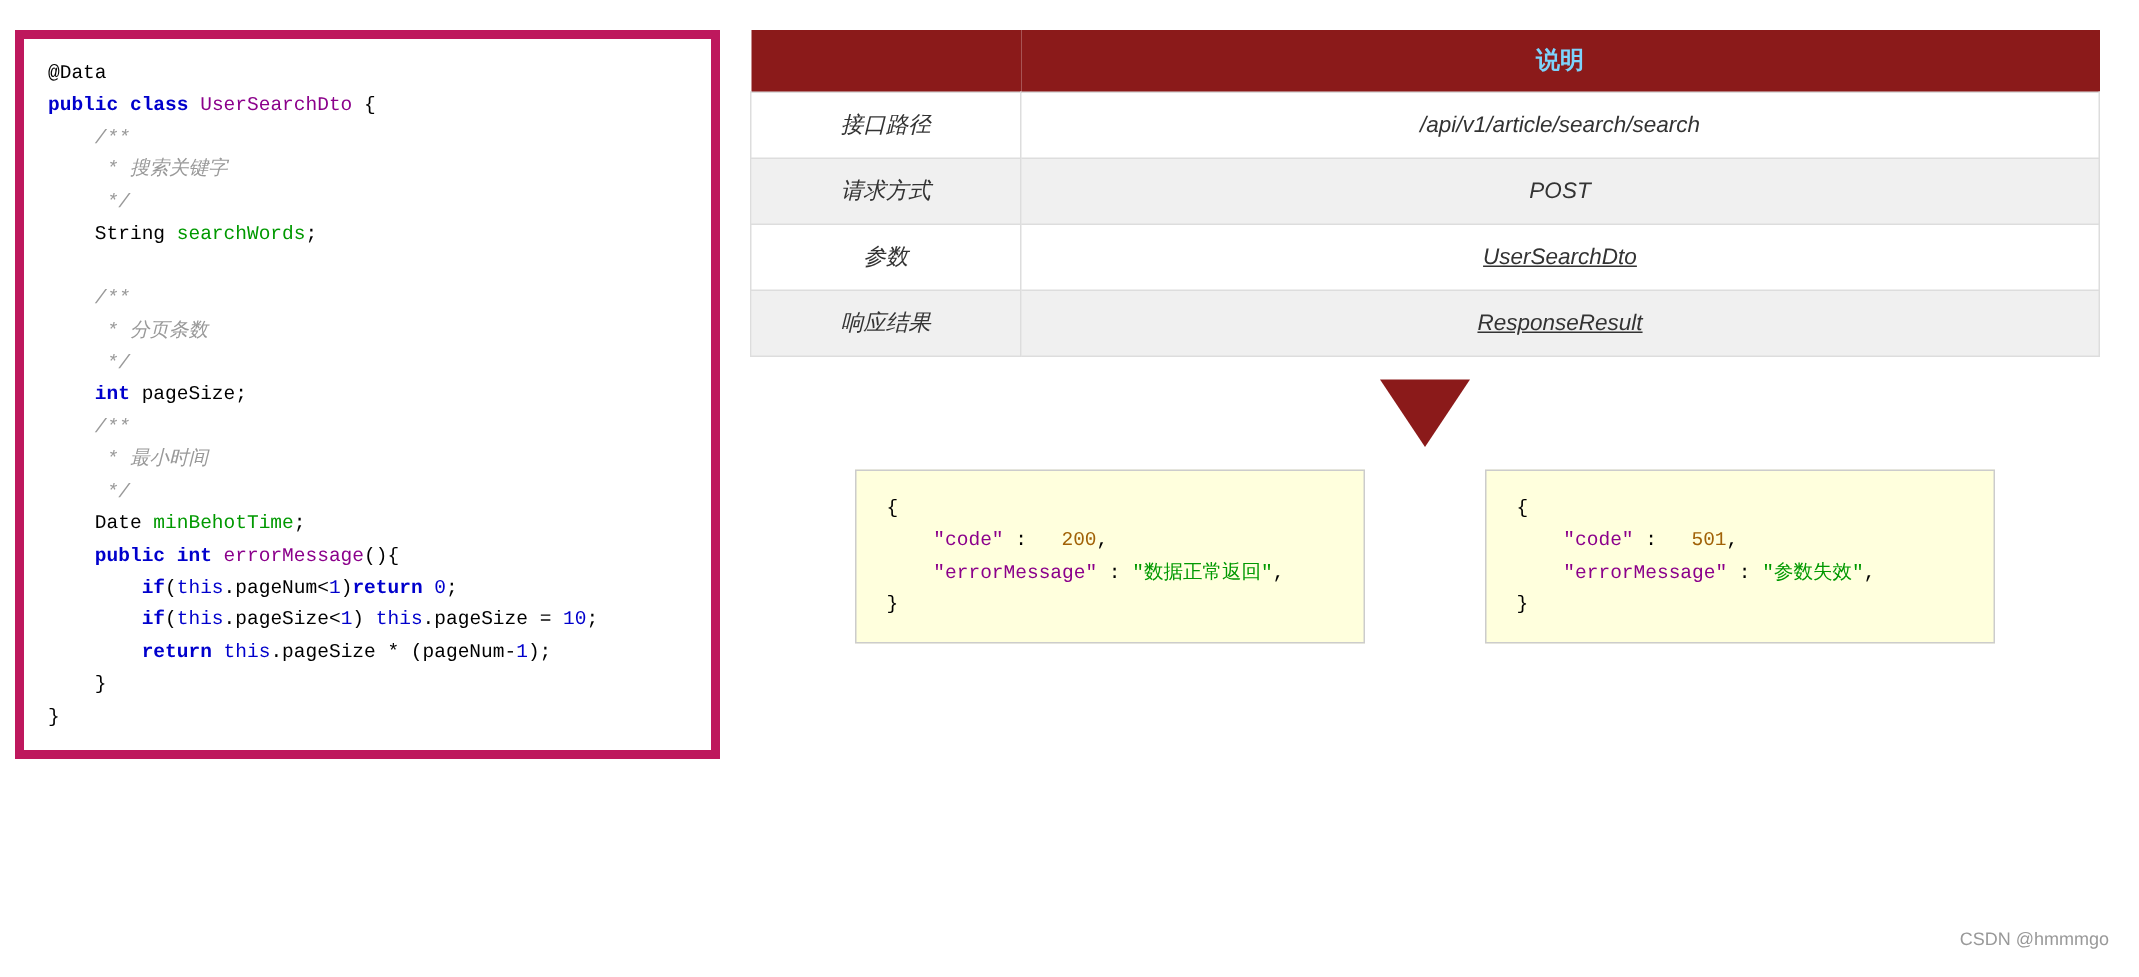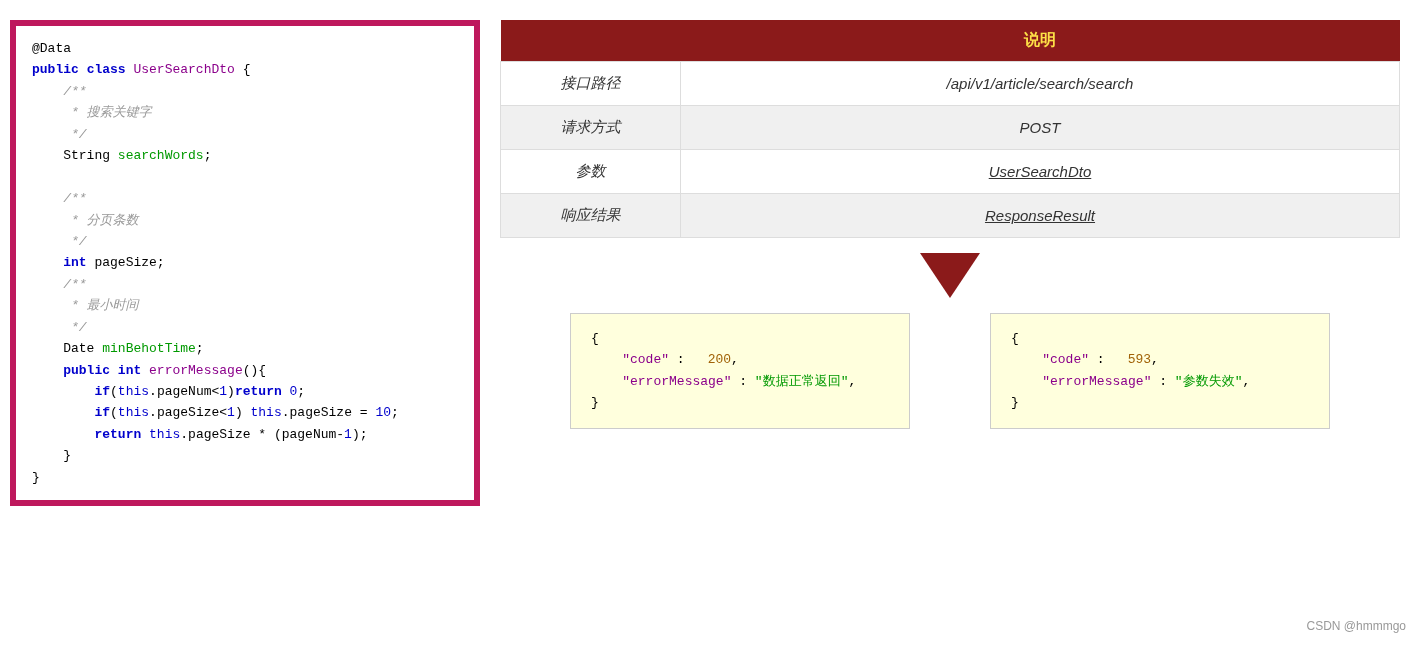--- a/index.html
+++ b/index.html
@@ -59,21 +59,21 @@
     }
 
     .api-table {
       width: 900px;
       border-collapse: collapse;
       margin-top: 10px;
     }
 
     .api-table th {
       background-color: #8b1a1a;
-      color: #fde047;
+      color: #7dd3fc;
       font-size: 16px;
       font-family: Liberation Sans, sans-serif;
       font-weight: bold;
       padding: 10px 20px;
     }
 
     .api-table td {
       border: 1px solid #ddd;
       padding: 12px 20px;
       font-family: sans-serif;
@@ -218,20 +218,20 @@
 
     <div class="result-box">
       <div class="code-line"><span class="r-brace">{</span></div>
       <div class="code-line">    <span class="r-key">"code"</span><span class="r-colon"> :</span><span class="r-num">200</span><span class="r-colon">,</span></div>
       <div class="code-line">    <span class="r-key">"errorMessage"</span><span class="r-colon"> : </span><span class="r-str">"数据正常返回"</span><span class="r-colon">,</span></div>
       <div class="code-line"><span class="r-brace">}</span></div>
     </div>
 
     <div class="result-box">
       <div class="code-line"><span class="r-brace">{</span></div>
-      <div class="code-line">    <span class="r-key">"code"</span><span class="r-colon"> :</span><span class="r-num">593</span><span class="r-colon">,</span></div>
+      <div class="code-line">    <span class="r-key">"code"</span><span class="r-colon"> :</span><span class="r-num">501</span><span class="r-colon">,</span></div>
       <div class="code-line">    <span class="r-key">"errorMessage"</span><span class="r-colon"> : </span><span class="r-str">"参数失效"</span><span class="r-colon">,</span></div>
       <div class="code-line"><span class="r-brace">}</span></div>
     </div>
   </div>
 </div>
 
 <div class="watermark">CSDN @hmmmgo</div>
 
 </body></html>

